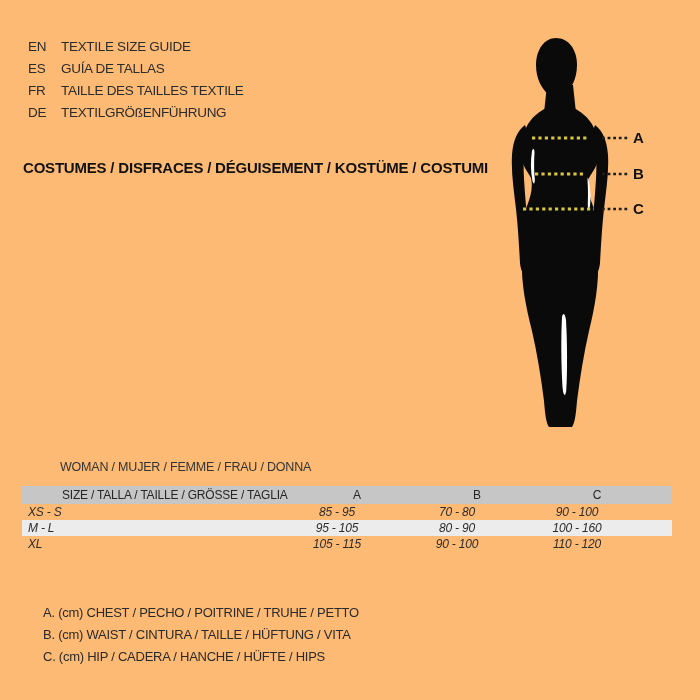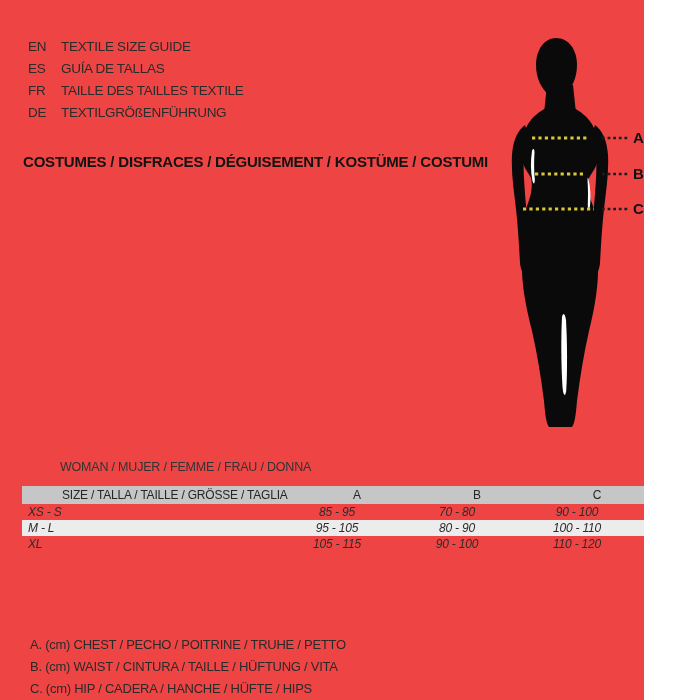--- a/index.html
+++ b/index.html
@@ -1,30 +1,30 @@
 <!DOCTYPE html>
 <html><head>
 <meta charset="utf-8">
 <style>
   * { margin:0; padding:0; box-sizing:border-box; }
   html,body { background:#fff; }
   #screen {
-    position:relative; width:644px; height:700px; background:#ef4444;
+    position:relative; width:700px; height:700px; background:#fdba74;
     font-family:"Liberation Sans", sans-serif; color:#2b2b2b; overflow:hidden;
   }
 
   
   .lang-list { position:absolute; left:28px; top:35px; list-style:none; }
   .lang-row { display:flex; height:22px; align-items:center; font-size:13.5px; letter-spacing:-0.3px; color:#2b2b2b; }
   .lang-code { width:33px; flex:0 0 33px; }
   .lang-label { white-space:nowrap; }
 
   
   .category-title {
-    position:absolute; left:23px; top:151px; height:22px; line-height:22px;
+    position:absolute; left:23px; top:157px; height:22px; line-height:22px;
     font-size:15px; font-weight:700; letter-spacing:-0.2px; color:#121212; white-space:nowrap;text-align:center;
   }
 
   
   .figure-wrap { position:absolute; left:495px; top:25px; width:165px; height:415px; }
   .figure-wrap svg { position:absolute; left:0; top:0; }
   .measure-letter {
     position:absolute; left:138px; width:20px; height:18px; line-height:18px;
     font-size:15px; font-weight:700; color:#111;
   }
@@ -49,21 +49,21 @@
   .size-table col.c-c { width:155px; }
   .size-table th, .size-table td { font-weight:400; letter-spacing:-0.2px; white-space:nowrap; }
   .size-table thead th { background:#c6c6c6; height:18px; color:#262626;padding-left:40px; }
   .size-table tbody td { height:16px;font-style:italic; }
   .size-table tbody tr:nth-child(even) td { background:#ececec; }
   .col-size { text-align:left; padding-left:6px; }
   .col-a, .col-b { text-align:center; }
   .col-c { text-align:center; padding-right:35px; }
 
   
-  .legend-list { position:absolute; left:30px; top:602px; list-style:none;margin-top:32px; }
+  .legend-list { position:absolute; left:43px; top:602px; list-style:none; }
   .legend-item { height:22px; line-height:22px; font-size:13px; letter-spacing:-0.25px; color:#2a2a2a; white-space:nowrap; }
 </style>
 </head>
 <body>
 
 <div id="screen">
 
   <ul class="lang-list">
     <li class="lang-row">
       <span class="lang-code">EN</span>
@@ -139,21 +139,21 @@
       <tr>
         <td class="col-size">XS - S</td>
         <td class="col-a">85 - 95</td>
         <td class="col-b">70 - 80</td>
         <td class="col-c">90 - 100</td>
       </tr>
       <tr>
         <td class="col-size">M - L</td>
         <td class="col-a">95 - 105</td>
         <td class="col-b">80 - 90</td>
-        <td class="col-c">100 - 110</td>
+        <td class="col-c">100 - 160</td>
       </tr>
       <tr>
         <td class="col-size">XL</td>
         <td class="col-a">105 - 115</td>
         <td class="col-b">90 - 100</td>
         <td class="col-c">110 - 120</td>
       </tr>
     </tbody>
   </table>
 

